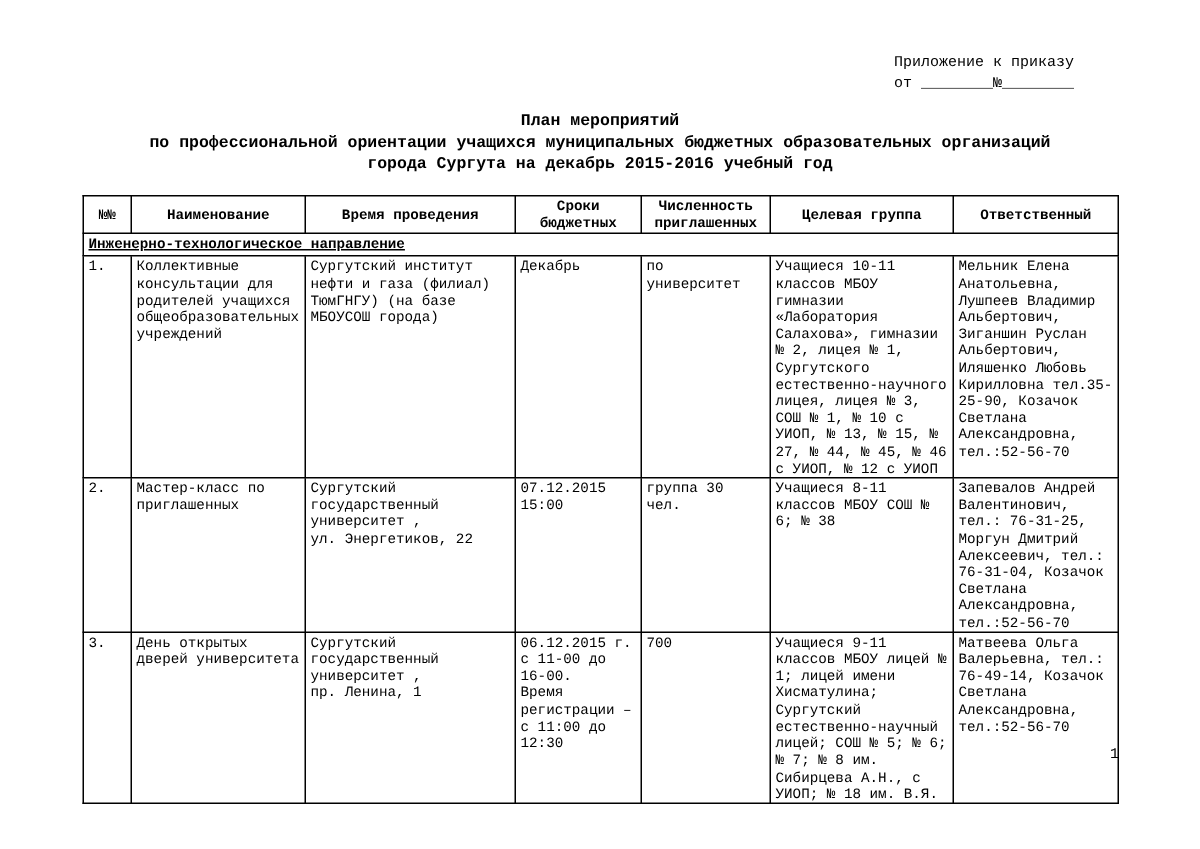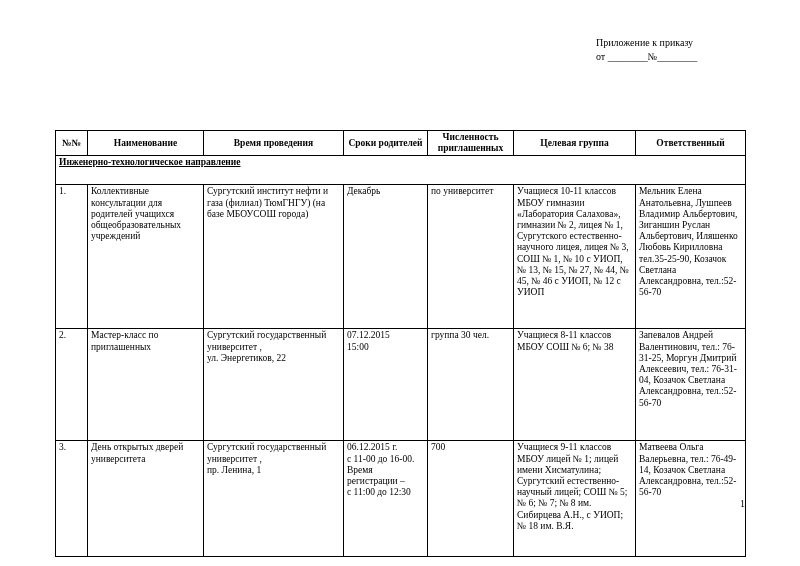--- a/index.html
+++ b/index.html
@@ -1,20 +1,20 @@
 <!DOCTYPE html>
 <html><head>
 <meta charset="utf-8">
 <style>
   html,body{margin:0;padding:0;background:#e8e8e8;}
   .page{
     position:relative;
     width:800px;height:566px;
     background:#ffffff;
-    font-family:Liberation Serif, serif;
+    font-family:Liberation Mono, monospace;
     color:#000;
     overflow:hidden;
   }
   .appendix{
     position:absolute;
     top:36px;left:596px;
     font-size:10px;line-height:1.35;
     white-space:pre-line;
   }
   .title-block{
@@ -27,21 +27,21 @@
   table.events{
     position:absolute;
     left:55px;top:130px;
     width:690px;
     border-collapse:collapse;
     table-layout:fixed;
     font-size:9.5px;line-height:1.18;
   }
   table.events th, table.events td{
     border:1px solid #000;
-    padding:1px 3px 14px 3px;
+    padding:1px 3px 0 3px;
     vertical-align:top;
     text-align:left;
     white-space:pre-line;
     overflow:hidden;
   }
   table.events th{
     text-align:center;
     font-weight:bold;
     vertical-align:middle;
     height:22px;
@@ -64,37 +64,42 @@
   }
 </style>
 </head>
 <body>
 
 <div class="page">
 
   <div class="appendix">Приложение к приказу
 от ________№________</div>
 
+  <div class="title-block">
+    <div>План мероприятий</div>
+    <div>по профессиональной ориентации учащихся муниципальных бюджетных образовательных организаций</div>
+    <div>города Сургута на декабрь 2015-2016 учебный год</div>
+  </div>
 
   <table class="events">
     <colgroup>
       <col style="width:32px">
       <col style="width:116px">
       <col style="width:140px">
       <col style="width:84px">
       <col style="width:86px">
       <col style="width:122px">
       <col style="width:110px">
     </colgroup>
     <tbody>
         <tr>
       <th>№№</th>
       <th>Наименование</th>
       <th>Время проведения</th>
-      <th>Сроки родителей</th>
+      <th>Сроки бюджетных</th>
       <th>Численность приглашенных</th>
       <th>Целевая группа</th>
       <th>Ответственный</th>
     </tr>
     <tr>
       <td class="section" colspan="7">Инженерно-технологическое направление</td>
     </tr>
     <tr class="r1">
       <td>1.</td>
       <td>Коллективные консультации для родителей учащихся общеобразовательных учреждений</td>

